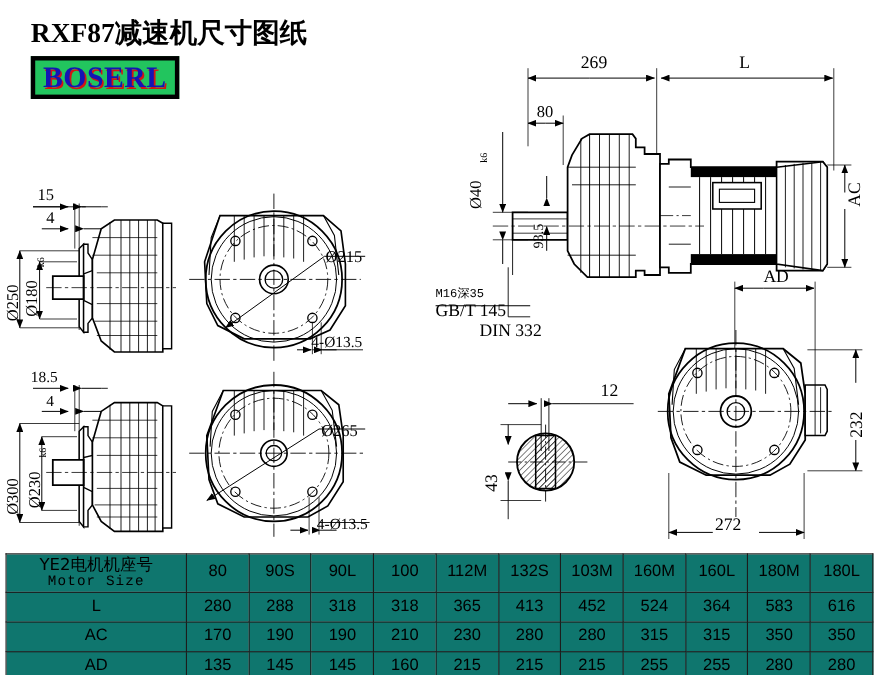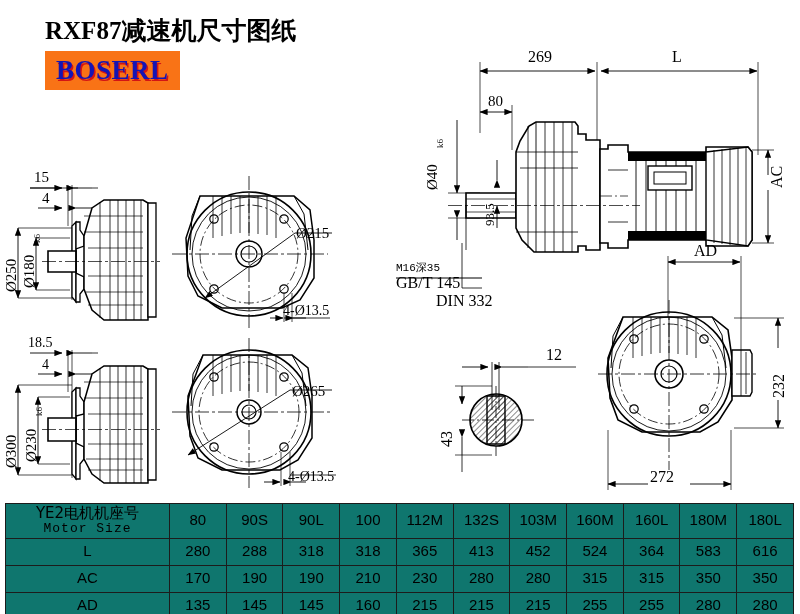--- a/index.html
+++ b/index.html
@@ -12,36 +12,36 @@
     height: 614px;
     position: relative;
     overflow: hidden;
     font-family: "Liberation Serif", serif;
     color: #000;
   }
 
   
   #title-block {
     position: absolute;
-    left: 45px;
+    left: 28px;
     top: 18px;
   }
   #drawing-title {
     font-family: "Liberation Serif", serif;
     font-size: 25px;
     font-weight: bold;
     letter-spacing: 0px;
     white-space: nowrap;
     line-height: 1;
   }
   #brand-logo {
     margin-top: 8px;
     display: inline-block;
-    border: 4px solid #f97316;
-    background: #f97316;
+    border: 4px solid #000000;
+    background: #22c55e;
     padding: 1px 7px 2px 7px;
   }
   #brand-logo-text {
     font-family: "Liberation Serif", serif;
     font-size: 27px;
     font-weight: bold;
     color: #1414b4;
     text-shadow: 1.5px 1.5px 0 #d31414;
     letter-spacing: 0.5px;
     line-height: 1.05;

